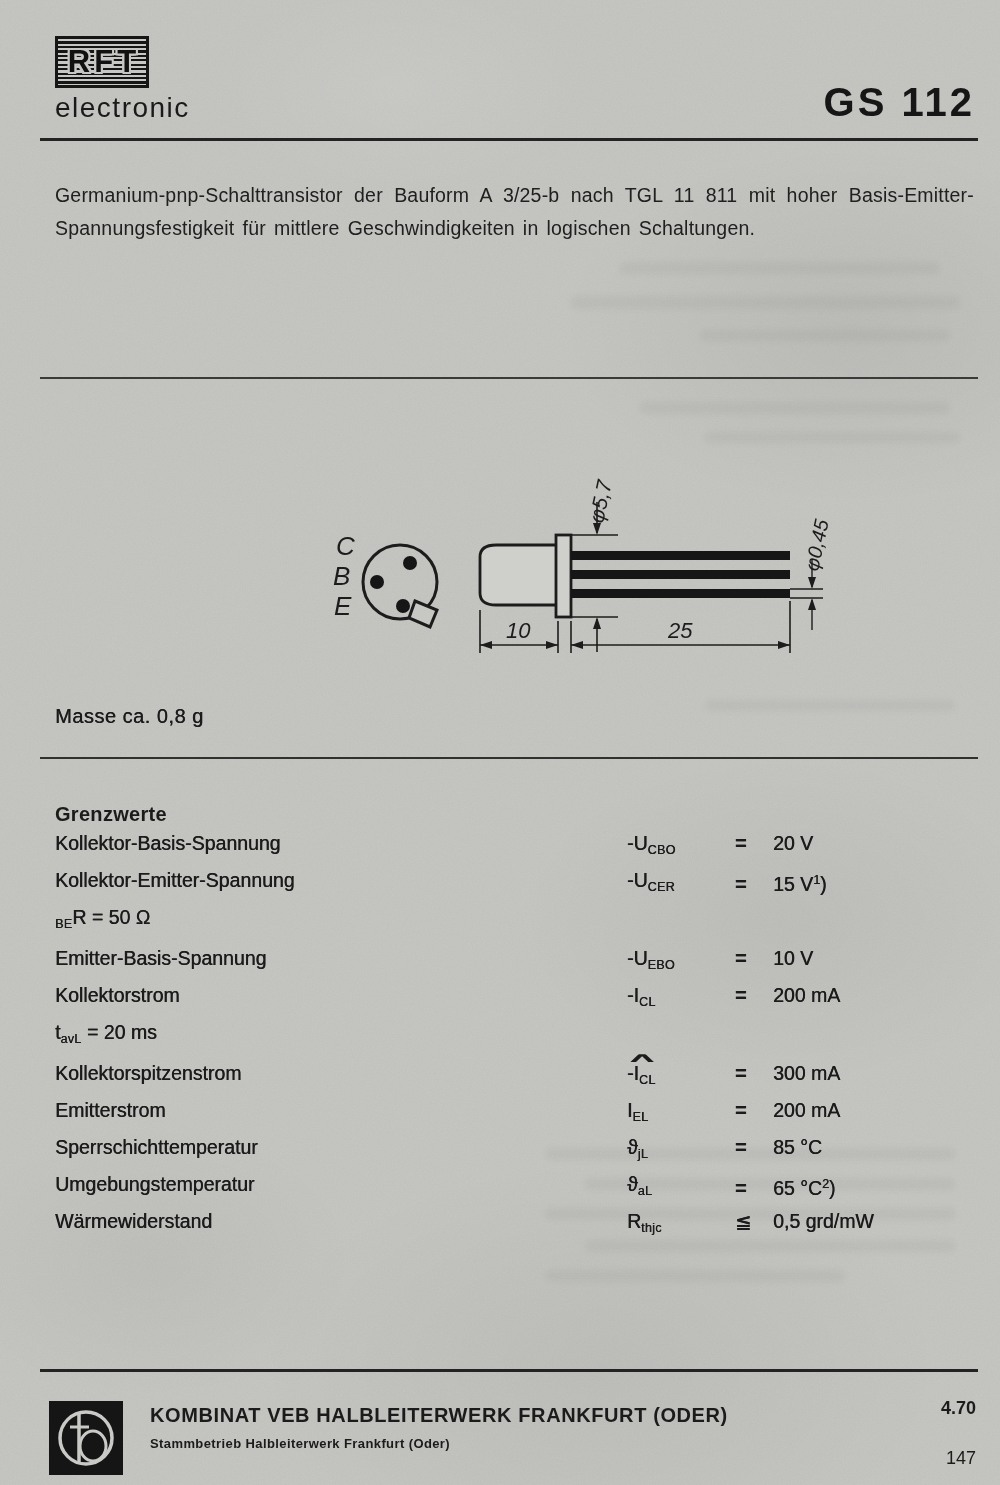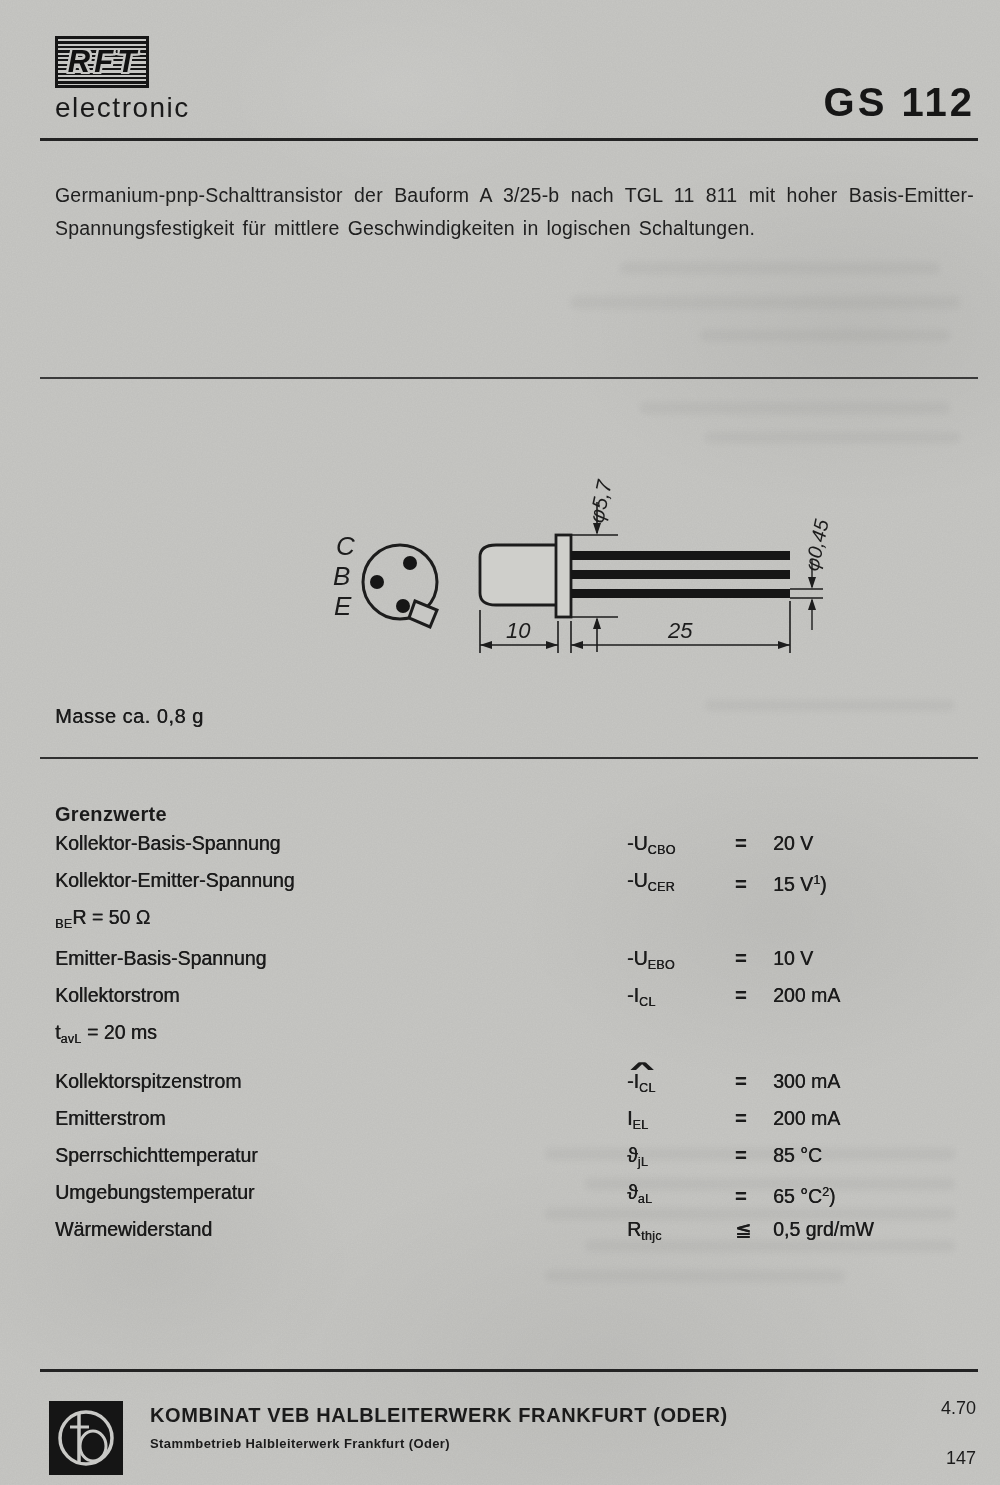--- a/index.html
+++ b/index.html
@@ -22,49 +22,49 @@
   .rule2{top:377px;height:2px;background:#3a3a3a;}
   .rule3{top:757px;height:2px;background:#303030;}
   .rule4{top:1369px;height:3px;}
 
   .header{position:absolute;top:36px;left:55px;right:25px;display:flex;justify-content:space-between;align-items:flex-start;}
   .rft-box{width:94px;height:52px;border:3px solid #161616;box-sizing:border-box;
     background:repeating-linear-gradient(to bottom,#c7c7c4 0 2px,#161616 2px 4.5px);
     display:flex;align-items:center;justify-content:center;}
   .rft-text{font-size:31px;font-weight:700;letter-spacing:4px;padding-left:4px;color:#111;
     text-shadow:-2px 0 #c7c7c4,2px 0 #c7c7c4,0 -2px #c7c7c4,0 2px #c7c7c4,
-                -2px -2px #c7c7c4,2px -2px #c7c7c4,-2px 2px #c7c7c4,2px 2px #c7c7c4;font-style:italic;}
+                -2px -2px #c7c7c4,2px -2px #c7c7c4,-2px 2px #c7c7c4,2px 2px #c7c7c4;}
   .brand-sub{font-size:28px;letter-spacing:1.5px;margin-top:4px;color:#1a1a1a;}
   .part-number{font-size:40px;font-weight:700;letter-spacing:3px;color:#161616;margin-top:44px;}
 
   .description{position:absolute;top:159px;left:55px;right:26px;
     font-size:19.5px;line-height:33px;font-weight:400;text-align:justify;
     word-spacing:2.5px;letter-spacing:.2px;color:#202020;}
 
   .tech-drawing{position:absolute;top:460px;left:300px;}
 
   .mass{position:absolute;top:705px;left:55px;font-size:20px;letter-spacing:.5px;text-shadow:.4px 0 0 #222;}
 
   .limits-heading{position:absolute;top:783px;left:55px;font-size:20px;font-weight:700;letter-spacing:.3px;}
 
   .limits{position:absolute;top:828px;left:55px;right:22px;font-size:19.5px;text-shadow:.4px 0 0 #222;}
   .lrow{display:grid;grid-template-columns:572px 108px auto;line-height:30px;}
-  .row-gap{margin-top:12px;}
+  .row-gap{margin-top:4px;}
   .sym{position:relative;white-space:nowrap;}
   .hat{position:absolute;left:10px;top:-12px;font-size:16px;font-weight:700;transform:scaleX(2.6);}
   .sb{font-size:12.5px;vertical-align:-4px;letter-spacing:.3px;}
   .sp{font-size:12.5px;vertical-align:7px;}
   .rel{display:inline-block;width:38px;font-weight:700;}
   .lnote{line-height:30px;margin-bottom:4px;}
 
   .footer-logo{position:absolute;top:1400px;left:48px;}
   .footer-text{position:absolute;top:1404px;left:150px;}
   .company1{font-size:20px;font-weight:700;letter-spacing:.6px;}
   .company2{font-size:13px;font-weight:700;margin-top:9px;letter-spacing:.4px;}
-  .date-code{position:absolute;top:1398px;right:24px;font-size:18px;font-weight:400;}
+  .date-code{position:absolute;top:1398px;right:24px;font-size:18px;font-weight:700;}
   .page-number{position:absolute;top:1448px;right:24px;font-size:18px;font-weight:400;margin-left:40px;}
 </style>
 </head>
 <body>
 
 <div class="page">
 
   <svg class="noise" width="1000" height="1485">
     <filter id="grain">
         <feTurbulence type="fractalNoise" baseFrequency="0.8" numOctaves="2" stitchTiles="stitch"></feTurbulence>

